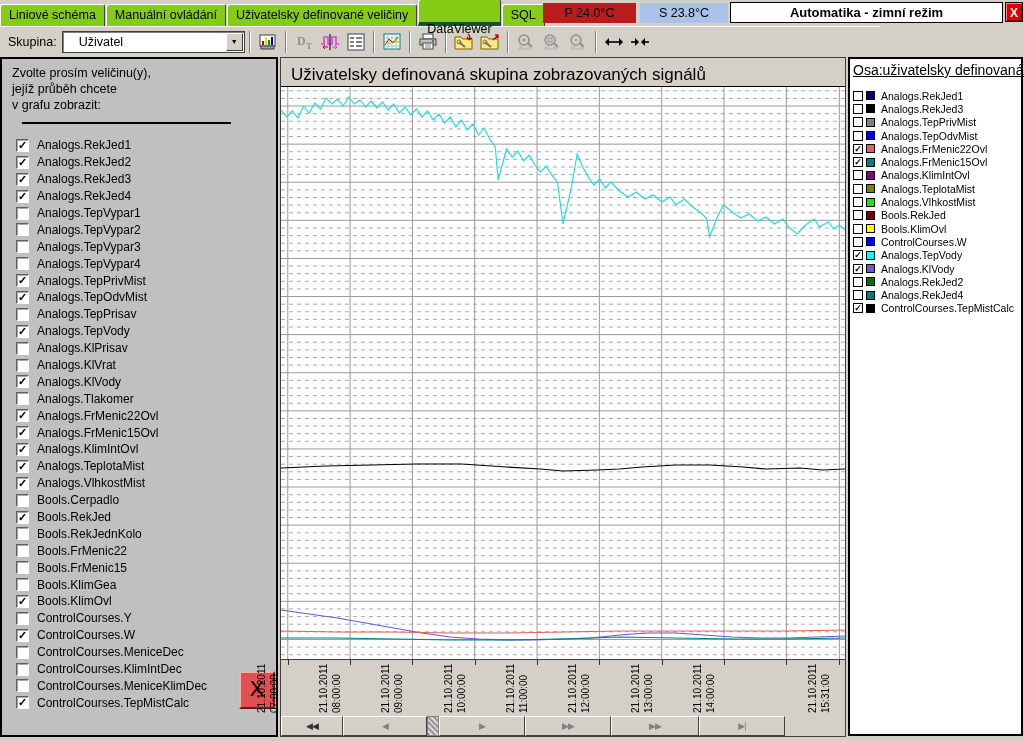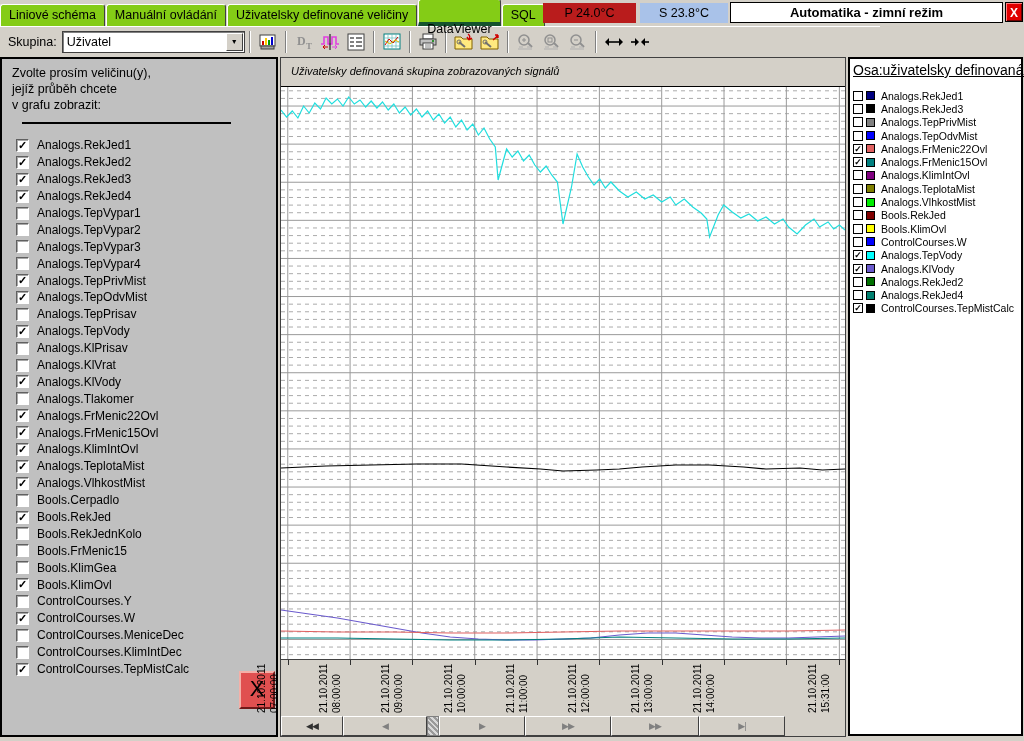--- a/index.html
+++ b/index.html
@@ -19,21 +19,21 @@
   #win-close { position:absolute; left:1005px; top:2px; width:18px; height:20px; background:#e00000; color:#fff;
                font-weight:bold; font-size:12px; text-align:center; padding-top:3px;
                border:1px solid #000; box-shadow:inset 1px 1px 0 #ff8080, inset -1px -1px 0 #700000; cursor:pointer; }
 
   
   #toolbar { position:absolute; left:0; top:26px; width:880px; height:30px; border-top:1px solid #fff;
              display:flex; align-items:center; padding-left:8px; }
   #group-label { font-size:12.5px; margin-right:5px; }
   #combo { width:183px; height:22px; background:#fff; border:1px solid #404040;
            box-shadow:inset 1px 1px 0 #808080; display:flex; align-items:center; cursor:pointer; }
-  #combo-value { flex:1; font-size:12.5px; padding-left:4px; }
+  #combo-value { flex:1; font-size:12.5px; padding-left:16px; }
   #combo-btn { width:17px; height:18px; margin-right:1px; background:#d4d0c8;
                border:1px solid; border-color:#fff #404040 #404040 #fff; font-size:7px; text-align:center; padding-top:4px; }
   .tsep { width:2px; height:22px; border-left:1px solid #808080; border-right:1px solid #fff; margin:0 4px; }
   .tbtn { width:26px; height:24px; display:flex; align-items:center; justify-content:center; cursor:pointer; }
   .tbtn svg { display:block; }
 
   
   #left-panel { position:absolute; left:0; top:57px; width:278px; height:680px; background:#c0c0c0;
                 border:2px solid #000; }
   #instructions { padding:6px 16px 0 10px; font-size:12.5px; line-height:16px; }
@@ -44,21 +44,21 @@
         box-shadow:inset 1px 1px 0 #a8a8a8; font-size:11px; font-weight:bold; line-height:11px; text-align:center;
         color:#000; flex:0 0 13px; }
   .lrow .lbl { font-size:12px; margin-left:8px; white-space:nowrap; }
   #left-close { position:absolute; left:237px; top:612px; width:36px; height:38px; background:#e05050;
                 border:2px solid; border-color:#f4b0a8 #701818 #701818 #f4b0a8; color:#000; font-size:22px;
                 text-align:center; padding-top:3px; cursor:pointer; }
 
   
   #chart-panel { position:absolute; left:280px; top:57px; width:566px; height:680px; background:#d4d0c8;
                  border:1px solid #404040; }
-  #chart-title { height:28px; font-size:11px; padding:7px 0 0 10px; white-space:nowrap; overflow:hidden;font-style:italic; }
+  #chart-title { height:28px; font-size:17px; padding:7px 0 0 10px; white-space:nowrap; overflow:hidden; }
   #plot-wrap { position:absolute; left:0; top:28px; width:564px; height:573px; background:#fff; border-top:1px solid #000; }
   #axis-strip { position:absolute; left:0; top:601px; width:564px; height:55px; border-top:1px solid #404040; }
   .tick { position:absolute; top:0; width:1px; height:5px; background:#303030; }
   .xlabel { position:absolute; transform-origin:0 0; transform:rotate(-90deg); width:50px; }
   .xlabel div { font-size:10px; line-height:13px; white-space:nowrap; color:#000; }
   #navbar { position:absolute; left:0; top:657px; width:564px; height:21px; display:flex; align-items:center; }
   .nbtn { height:20px; background:#d4d0c8; border:1px solid; border-color:#fff #404040 #404040 #fff;
           display:flex; align-items:center; justify-content:center; font-size:9px; letter-spacing:-1px; cursor:pointer; }
   #nav-thumb { width:12px; height:20px; border:1px solid #808080; cursor:grab;
                background:repeating-linear-gradient(45deg,#9a9a9a 0 2px,#d8d8d8 2px 4px); }
@@ -311,20 +311,24 @@
       <div class="lrow">
         <span class="cb">✓</span>
         <span class="lbl">Bools.RekJed</span>
       </div>
       <div class="lrow">
         <span class="cb"></span>
         <span class="lbl">Bools.RekJednKolo</span>
       </div>
       <div class="lrow">
         <span class="cb"></span>
+        <span class="lbl">Bools.FrMenic22</span>
+      </div>
+      <div class="lrow">
+        <span class="cb"></span>
         <span class="lbl">Bools.FrMenic15</span>
       </div>
       <div class="lrow">
         <span class="cb"></span>
         <span class="lbl">Bools.KlimGea</span>
       </div>
       <div class="lrow">
         <span class="cb">✓</span>
         <span class="lbl">Bools.KlimOvl</span>
       </div>
@@ -336,20 +340,24 @@
         <span class="cb">✓</span>
         <span class="lbl">ControlCourses.W</span>
       </div>
       <div class="lrow">
         <span class="cb"></span>
         <span class="lbl">ControlCourses.MeniceDec</span>
       </div>
       <div class="lrow">
         <span class="cb"></span>
         <span class="lbl">ControlCourses.KlimIntDec</span>
+      </div>
+      <div class="lrow">
+        <span class="cb"></span>
+        <span class="lbl">ControlCourses.MeniceKlimDec</span>
       </div>
       <div class="lrow">
         <span class="cb">✓</span>
         <span class="lbl">ControlCourses.TepMistCalc</span>
       </div>
     </div>
   <div id="left-close">X</div>
 </div>
 
 <div id="chart-panel">

